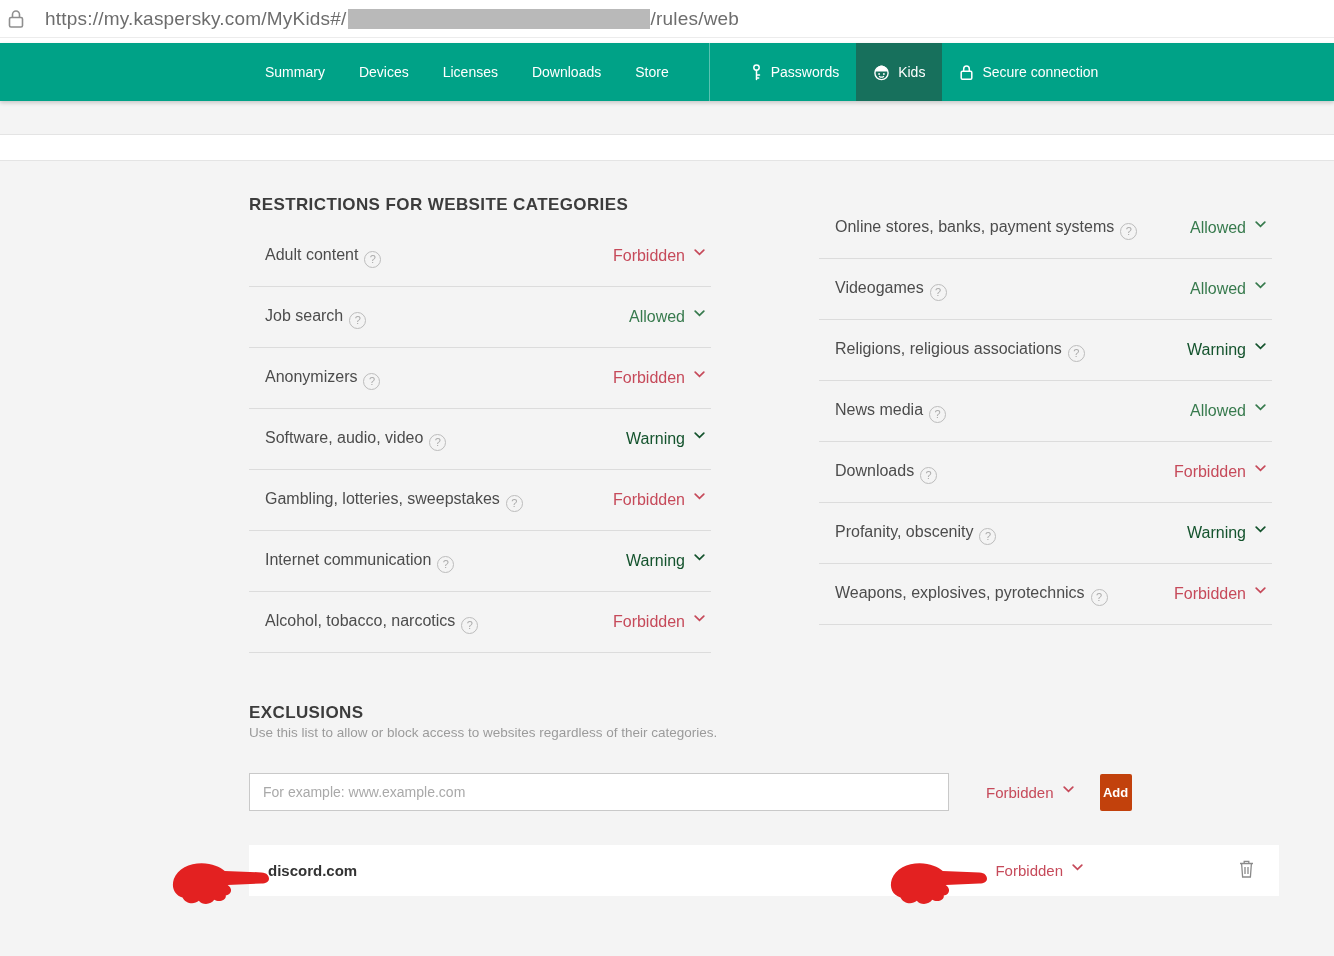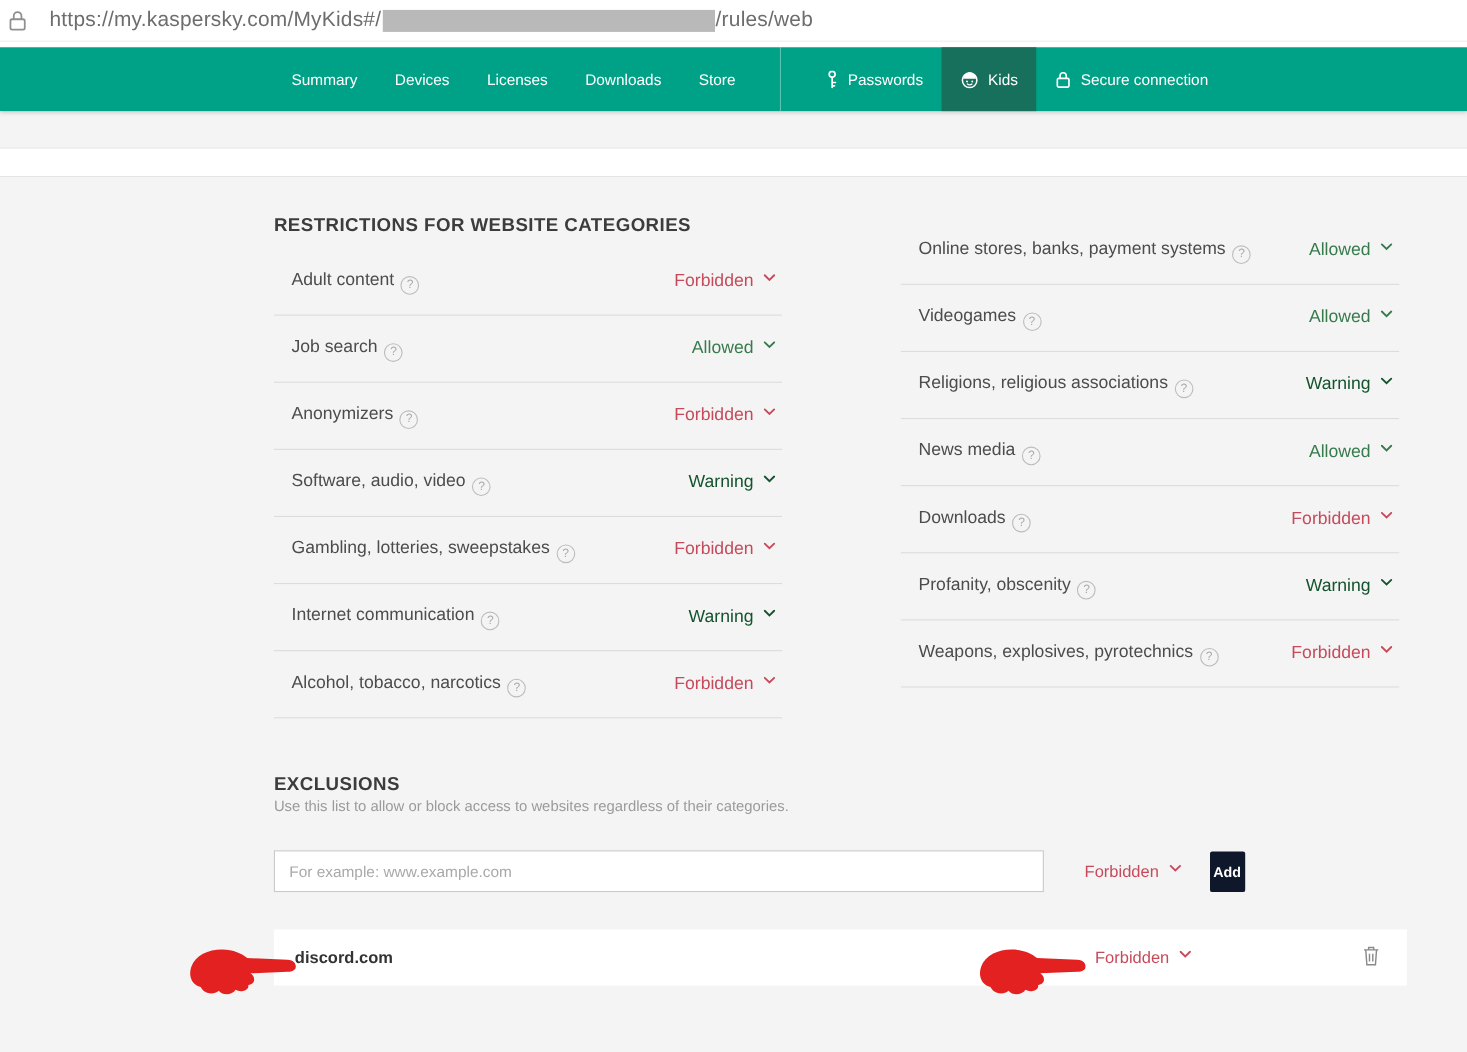--- a/index.html
+++ b/index.html
@@ -90,21 +90,21 @@
   .excl-input {
     width:700px; height:38px; background:#fff;
     border:1px solid #c9c9c9; padding:0 13px;
     font-size:14px; color:#4c4c4c;
     font-family:"Liberation Sans", sans-serif;
   }
   .excl-input::placeholder { color:#a9a9a9; }
   .excl-form .status { margin-left:37px; font-size:15px; }
   .add-btn {
     margin-left:26px; width:32px; height:37px;
-    background:#0f172a; color:#fff; border:none; border-radius:2px;
+    background:#c2410c; color:#fff; border:none; border-radius:2px;
     font-size:13px; font-weight:bold; cursor:pointer;
     font-family:"Liberation Sans", sans-serif;
   }
 
   .entry-list { margin-top:34px; width:1030px; }
   .entry-row {
     position:relative;
     display:flex; align-items:center;
     background:#fff; height:51px;
     padding:0 24px 0 19px;

